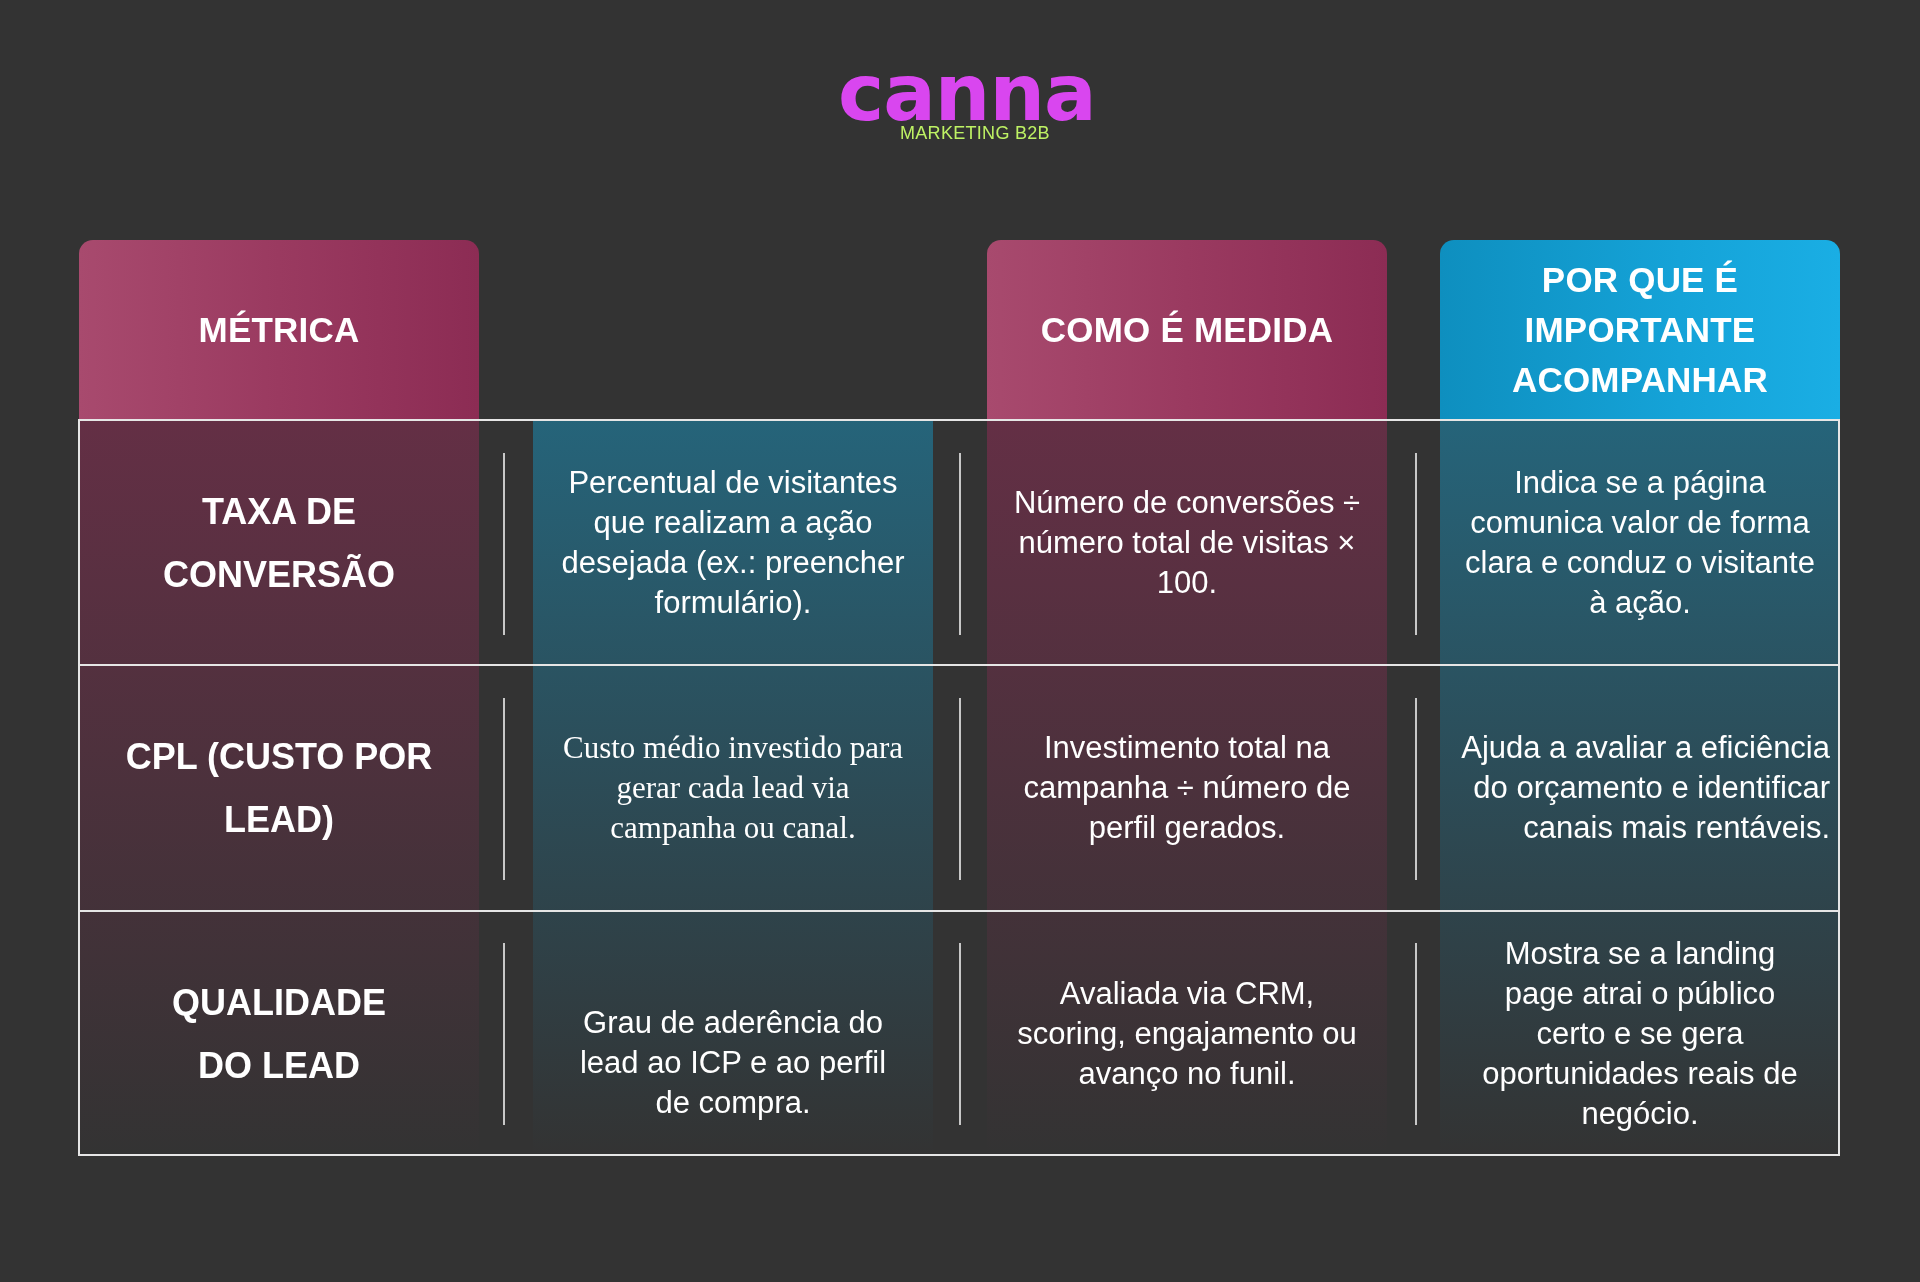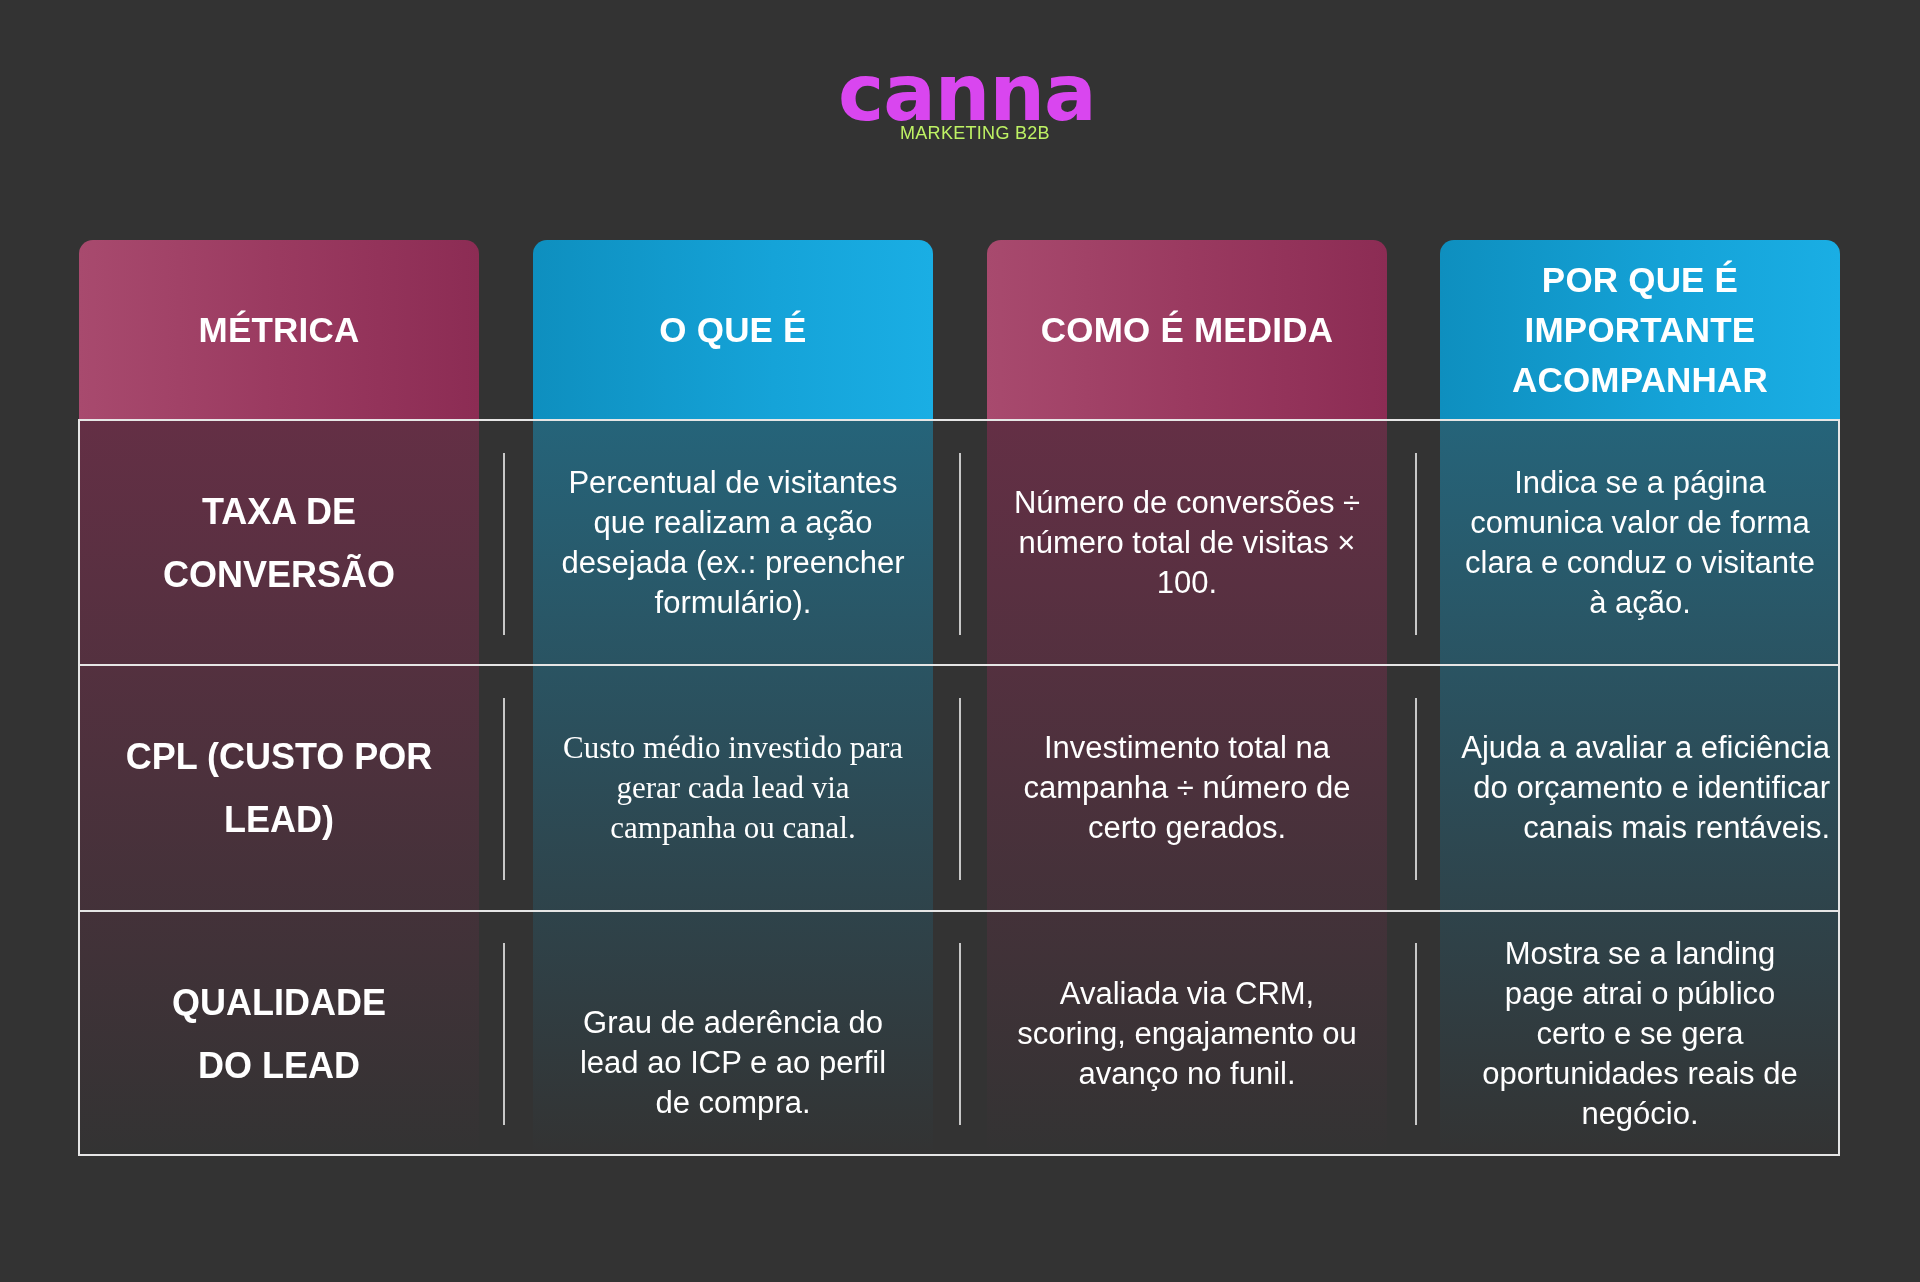--- a/index.html
+++ b/index.html
@@ -39,23 +39,20 @@
   <div class="logo-sub">MARKETING B2B</div>
 </div>
 
 <div class="col-bg pink" style="left:79px;">
   <div class="col-head">
       <span>MÉTRICA</span>
     </div>
   <div class="col-fade"></div>
 </div>
 <div class="col-bg blue" style="left:533px;">
-  <div class="col-head">
-      <span>O QUE É</span>
-    </div>
   <div class="col-fade"></div>
 </div>
 <div class="col-bg pink" style="left:987px;">
   <div class="col-head">
       <span>COMO É MEDIDA</span>
     </div>
   <div class="col-fade"></div>
 </div>
 <div class="col-bg blue" style="left:1440px;">
   <div class="col-head">
@@ -94,21 +91,21 @@
 </div>
 
 <div>
   <div class="cell metric" style="left:79px;top:666px;height:244px;">
       <span style="width:360px;">CPL (CUSTO POR LEAD)</span>
     </div>
   <div class="cell body" style="left:533px;top:666px;height:244px;">
       <span style="width:350px;font-family:Liberation Serif, serif;">Custo médio investido para gerar cada lead via campanha ou canal.</span>
     </div>
   <div class="cell body" style="left:987px;top:666px;height:244px;">
-      <span style="width:360px;">Investimento total na campanha ÷ número de certo gerados.</span>
+      <span style="width:360px;">Investimento total na campanha ÷ número de perfil gerados.</span>
     </div>
   <div class="cell body" style="left:1440px;top:666px;height:244px;">
       <span style="width:380px;text-align:right;">Ajuda a avaliar a eficiência do orçamento e identificar canais mais rentáveis.</span>
     </div>
 </div>
 
 <div>
   <div class="cell metric" style="left:79px;top:912px;height:243px;">
       <span style="width:260px;">QUALIDADE DO LEAD</span>
     </div>

